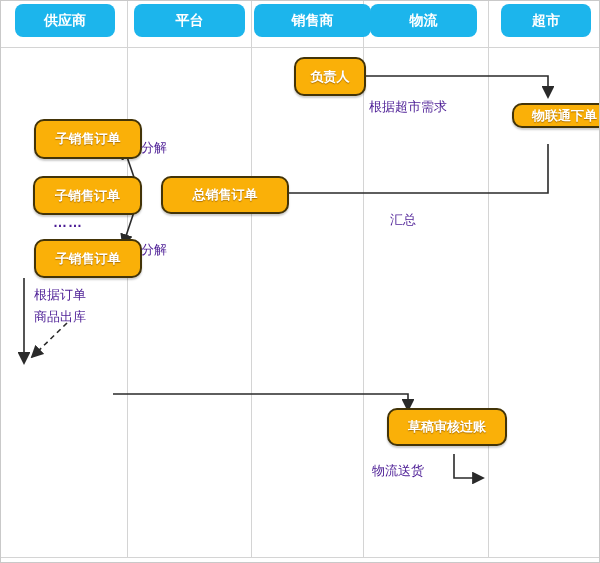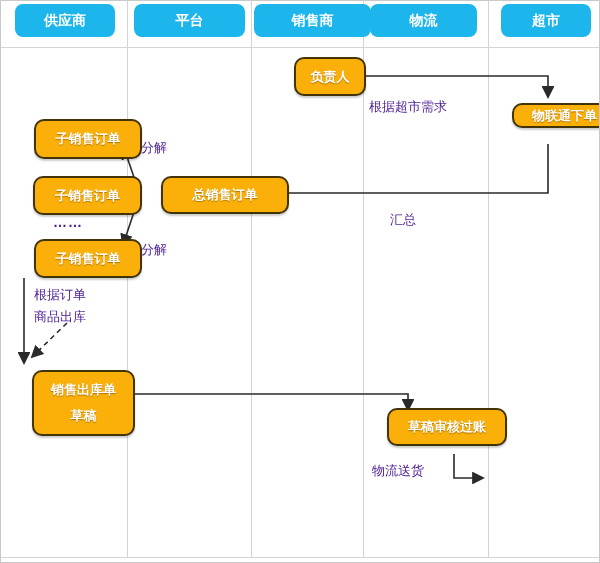--- a/index.html
+++ b/index.html
@@ -67,22 +67,20 @@
       <path d="M453,453 V477 H482" marker-end="url(#ah)"></path>
     </g>
   </svg>
 
   <div class="node" style="left:270px;top:56px;width:72px;height:39px">负责人</div>
   <div class="node" style="left:488px;top:102px;width:105px;height:25px">物联通下单</div>
   <div class="node" style="left:10px;top:118px;width:108px;height:40px">子销售订单</div>
   <div class="node" style="left:9px;top:175px;width:109px;height:39px">子销售订单</div>
   <div class="node" style="left:137px;top:175px;width:128px;height:38px">总销售订单</div>
   <div class="node" style="left:10px;top:238px;width:108px;height:39px">子销售订单</div>
-  <div class="node" style="left:8px;top:369px;width:103px;height:66px">销售出库单
-草稿</div>
   <div class="node" style="left:363px;top:407px;width:120px;height:38px">草稿审核过账</div>
 
   <div class="anno" style="left:368px;top:95px">根据超市需求</div>
   <div class="anno" style="left:140px;top:136px">分解</div>
   <div class="anno dots" style="left:52px;top:210px">……</div>
   <div class="anno" style="left:140px;top:238px">分解</div>
   <div class="anno" style="left:389px;top:208px">汇总</div>
   <div class="anno" style="left:33px;top:283px">根据订单
 商品出库</div>
   <div class="anno" style="left:371px;top:459px">物流送货</div>

